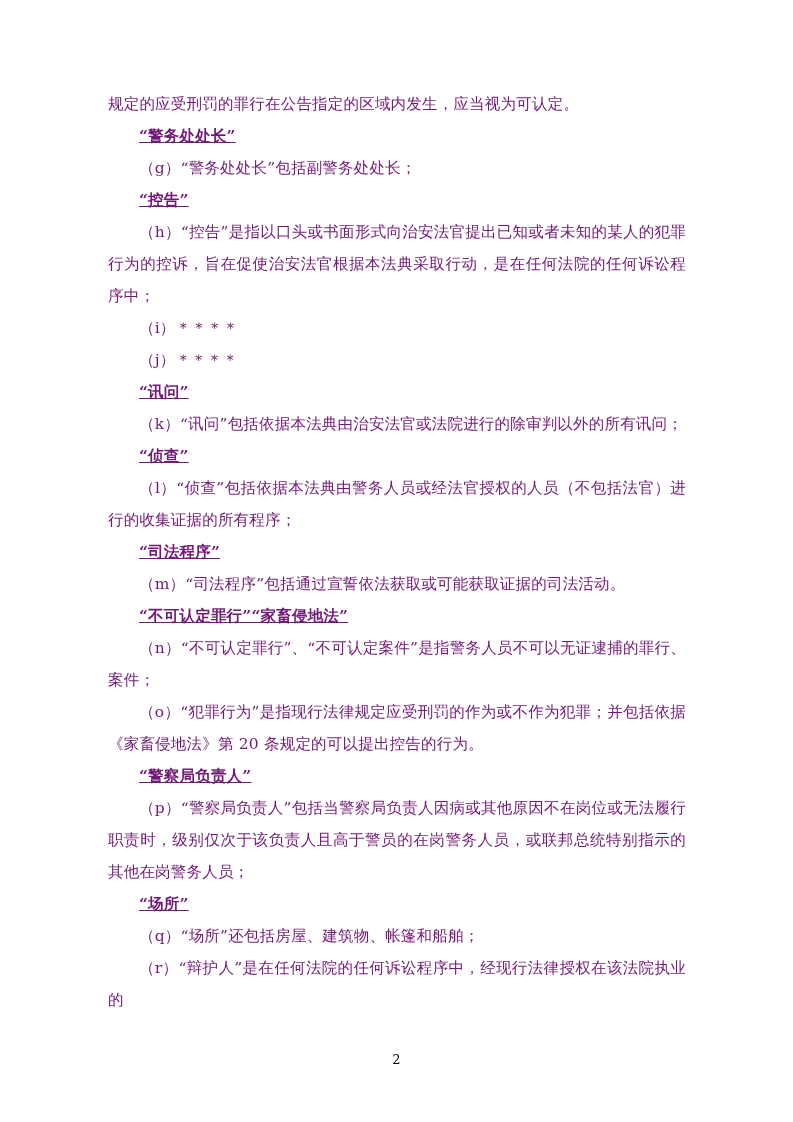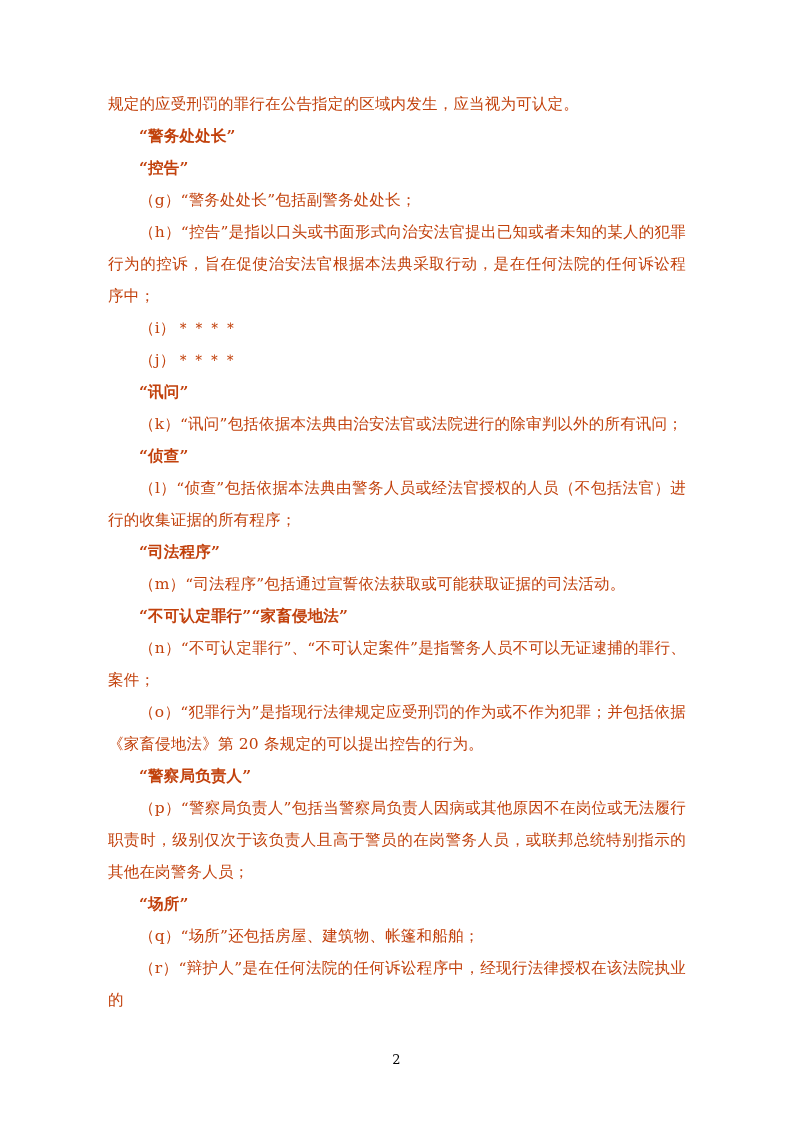--- a/index.html
+++ b/index.html
@@ -21,54 +21,55 @@
   }
   .content {
     position: absolute;
     left: 108px;
     top: 88px;
     width: 578px;
   }
   .para {
     font-size: 15.5px;
     line-height: 32px;
-    color: #c2410c;
+    color: #701a75;
     text-align: justify;
     text-justify: inter-ideograph;
     margin: 0;
     letter-spacing: 0.2px;
   }
   .indent {
     text-indent: 2em;
   }
   .heading {
     font-weight: bold;
     text-indent: 2em;
+    text-decoration: underline;
   }
   .page-number {
     position: absolute;
     left: 0;
     right: 0;
     top: 1052px;
     text-align: center;
     font-size: 13px;
     color: #000000;
     font-family: "DejaVu Serif", serif;
   }
 </style>
 </head>
 <body>
 
 <div class="page">
   <div class="content">
 
     <p class="para">规定的应受刑罚的罪行在公告指定的区域内发生，应当视为可认定。</p>
     <p class="para heading">“警务处处长”</p>
+    <p class="para indent">（g）“警务处处长”包括副警务处处长；</p>
     <p class="para heading">“控告”</p>
-    <p class="para indent">（g）“警务处处长”包括副警务处处长；</p>
     <p class="para indent">（h）“控告”是指以口头或书面形式向治安法官提出已知或者未知的某人的犯罪行为的控诉，旨在促使治安法官根据本法典采取行动，是在任何法院的任何诉讼程序中；</p>
     <p class="para indent">（i）＊＊＊＊</p>
     <p class="para indent">（j）＊＊＊＊</p>
     <p class="para heading">“讯问”</p>
     <p class="para indent">（k）“讯问”包括依据本法典由治安法官或法院进行的除审判以外的所有讯问；</p>
     <p class="para heading">“侦查”</p>
     <p class="para indent">（l）“侦查”包括依据本法典由警务人员或经法官授权的人员（不包括法官）进行的收集证据的所有程序；</p>
     <p class="para heading">“司法程序”</p>
     <p class="para indent">（m）“司法程序”包括通过宣誓依法获取或可能获取证据的司法活动。</p>
     <p class="para heading">“不可认定罪行”“家畜侵地法”</p>

